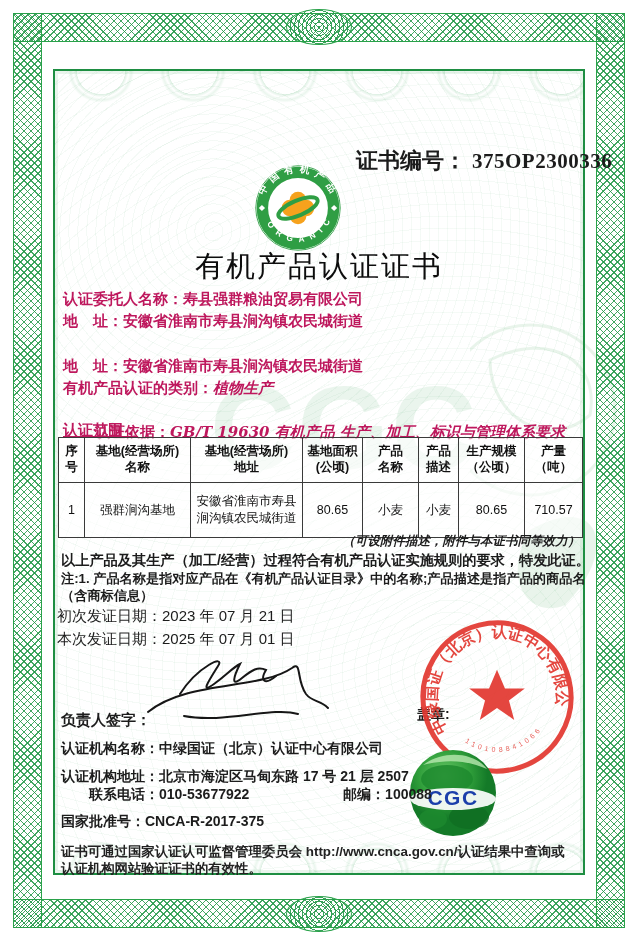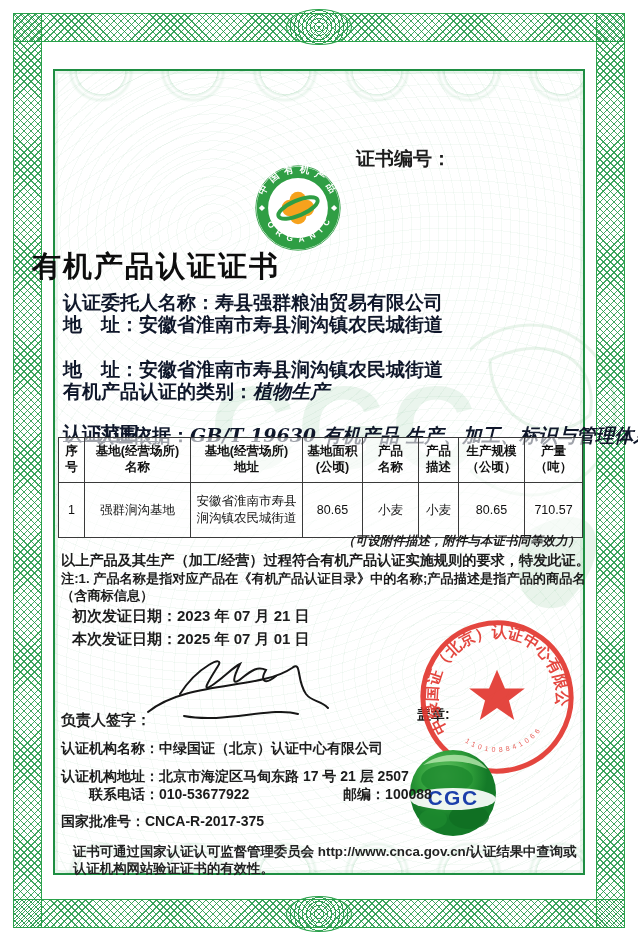--- a/index.html
+++ b/index.html
@@ -37,45 +37,45 @@
 
   
   .wm-cgc{position:absolute;left:210px;top:360px;font-size:118px;font-weight:800;color:rgba(90,175,115,.13);letter-spacing:2px;font-family:"Liberation Sans",sans-serif;}
   .wm-leaf{position:absolute;opacity:.10;}
 
   
   .content{position:absolute;inset:0;color:#1c1c1c;}
   .abs{position:absolute;}
 
   .certno{left:356px;top:146px;display:flex;align-items:baseline;gap:6px;}
-  .certno .lbl{font-size:19px;font-weight:700;}
+  .certno .lbl{font-size:22px;font-weight:700;}
   .certno .num{font-family:"Liberation Serif",serif;font-size:21px;font-weight:600;letter-spacing:.5px;}
 
-  .title{left:0;right:0;top:247px;font-size:29px;font-weight:700;letter-spacing:2px;color:#0d0d0d;padding-left:32px;}
-
-  .infoline{left:63px;right:48px;font-size:19px;font-weight:700;color:#0f172a;white-space:nowrap;}
+  .title{left:0;right:0;top:247px;text-align:center;font-size:29px;font-weight:400;letter-spacing:2px;color:#0d0d0d;}
+
+  .infoline{left:63px;right:48px;font-size:15px;font-weight:700;color:#be185d;white-space:nowrap;}
   .kai{font-family:"DejaVu Serif",serif;font-style:italic;font-weight:600;}
 
   table.scope{position:absolute;left:58px;top:437px;width:524px;border-collapse:collapse;table-layout:fixed;
     font-size:12.5px;color:#111;background:rgba(255,255,255,.6);}
   table.scope th, table.scope td{border:1.2px solid #3a3a3a;text-align:center;vertical-align:middle;padding:2px 1px;}
   table.scope th{font-weight:700;height:40px;line-height:1.25;}
   table.scope td{height:50px;line-height:1.35;}
   .pre{white-space:pre-line;}
 
   .attach{right:58px;top:533px;font-size:12.5px;text-align:right;}
   .statement{left:61px;top:551px;font-size:14.2px;font-weight:700;}
   .noteline{left:61px;font-size:13.2px;font-weight:600;}
-  .dateline{left:72px;font-size:15px;font-weight:700;}
+  .dateline{left:57px;font-size:15px;font-weight:400;}
 
   .signlabel{left:61px;top:711px;font-size:15px;font-weight:700;}
   .seallabel{left:417px;top:706px;font-size:14px;font-weight:700;}
 
   .orgline{left:61px;font-size:14px;font-weight:700;}
-  .footerline{left:73px;font-size:13.4px;font-weight:700;color:#222;}
+  .footerline{left:61px;font-size:13.4px;font-weight:700;color:#222;}
 
   svg text{font-family:"Liberation Sans",sans-serif;}
 </style>
 </head>
 <body>
 
 <div class="page">
 
   <div class="band">
     <div class="strip h top"></div>
@@ -96,20 +96,21 @@
   <svg class="wm-leaf abs" style="left:470px;top:320px;" width="150" height="300" viewBox="0 0 150 300">
     <circle cx="60" cy="90" r="85" fill="none" stroke="#2f9e44" stroke-width="3"></circle>
     <path d="M60 210 C 130 170 150 230 95 285 C 60 300 30 260 60 210 Z" fill="#2f9e44"></path>
     <path d="M20 40 C 80 10 130 40 120 95 C 80 130 20 100 20 40 Z" fill="none" stroke="#2f9e44" stroke-width="3"></path>
   </svg>
 
   <div class="content">
 
     <div class="abs certno">
       <span class="lbl">证书编号：</span>
+      <span class="num">375OP2300336</span>
     </div>
 
     <svg class="abs" style="left:254px;top:164px;" width="88" height="88" viewBox="-50 -50 100 100">
       <circle r="48" fill="#ffffff" stroke="#2f9e44" stroke-width="1"></circle>
       <circle r="40.5" fill="none" stroke="#2f9e44" stroke-width="13"></circle>
       <defs>
         <path id="arcTop" d="M -38.5 -14 A 41 41 0 0 1 38.5 -14"></path>
         <path id="arcBot" d="M -36 16 A 40 40 0 0 0 36 16"></path>
       </defs>
       <text font-size="11" font-weight="700" fill="#ffffff">

